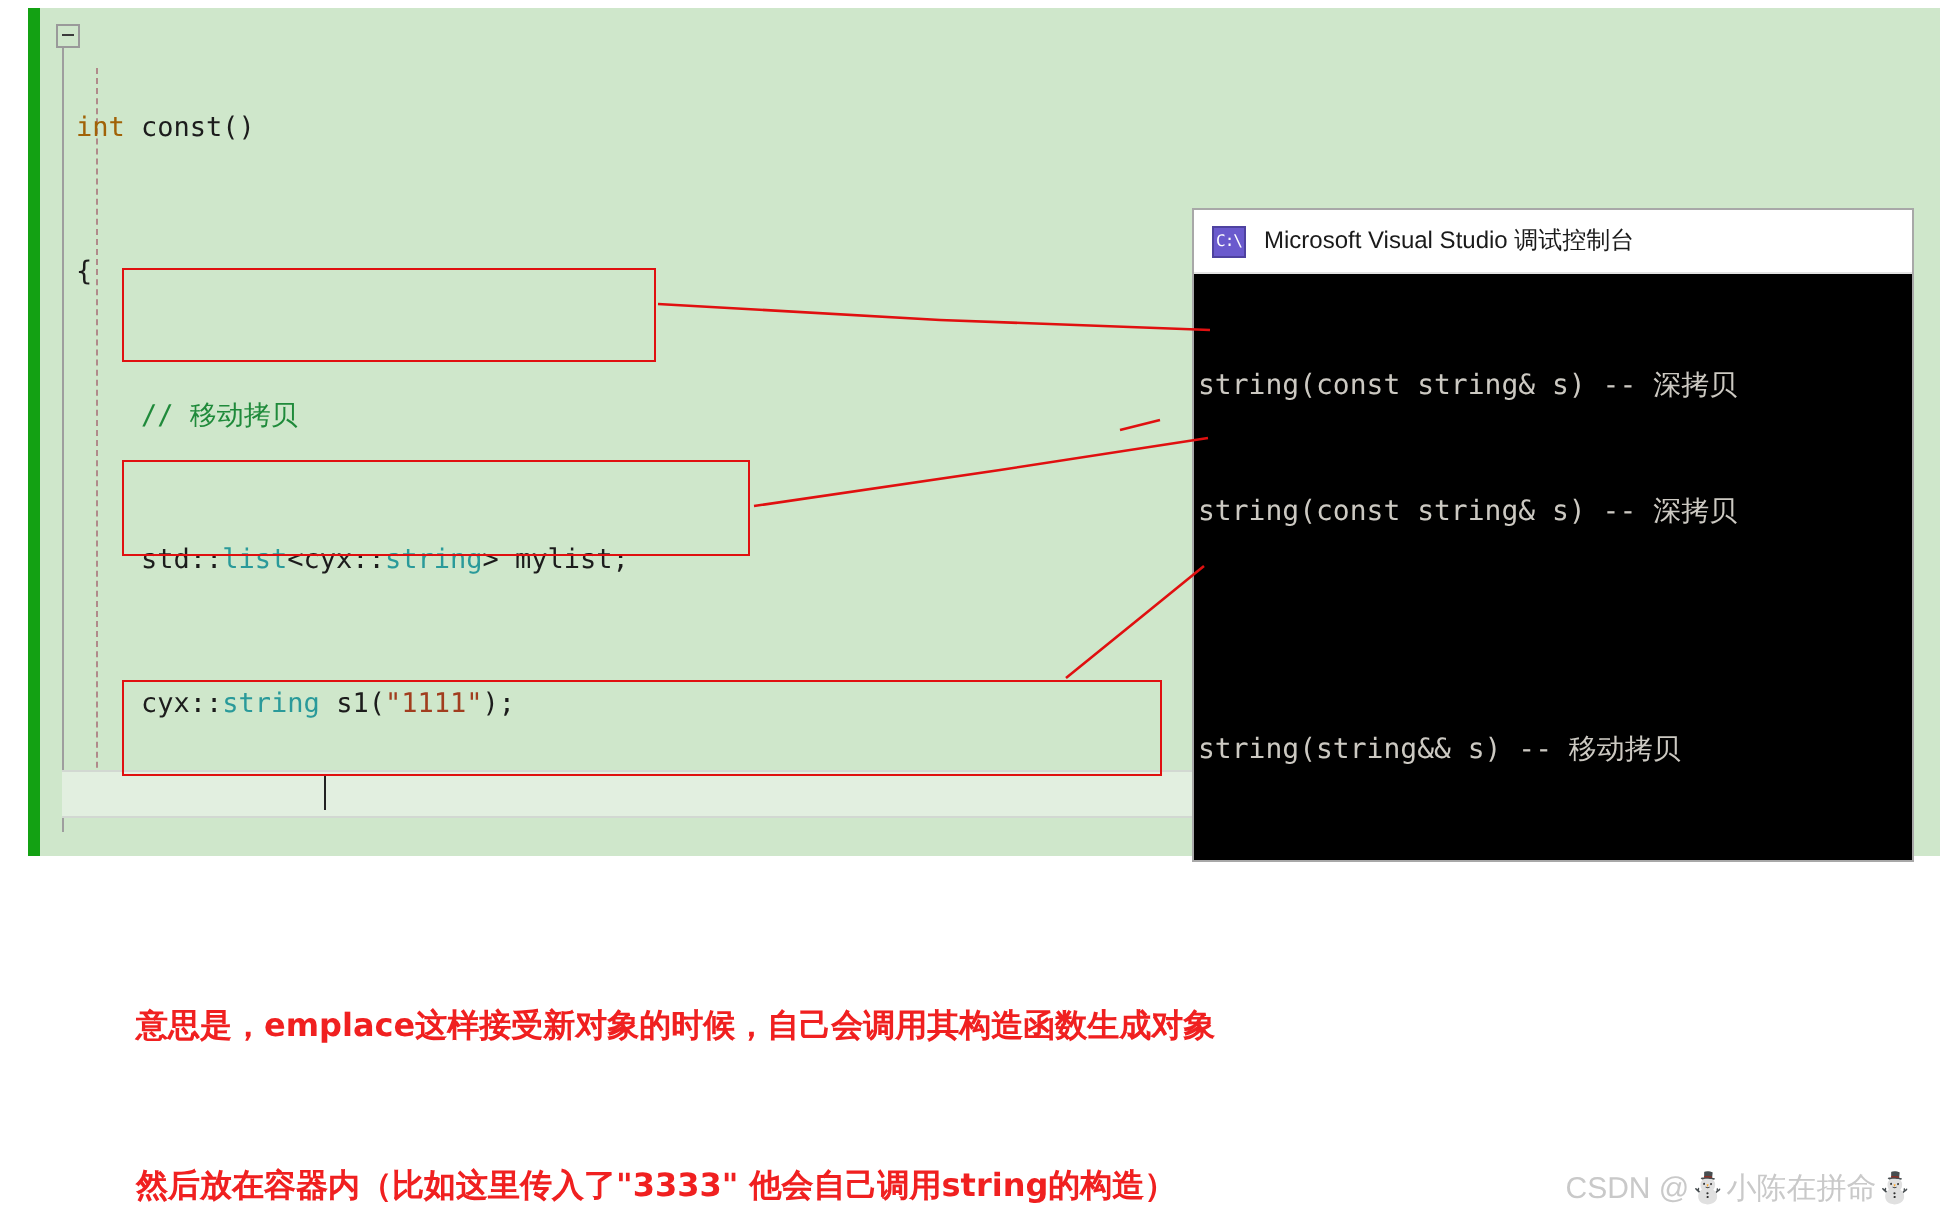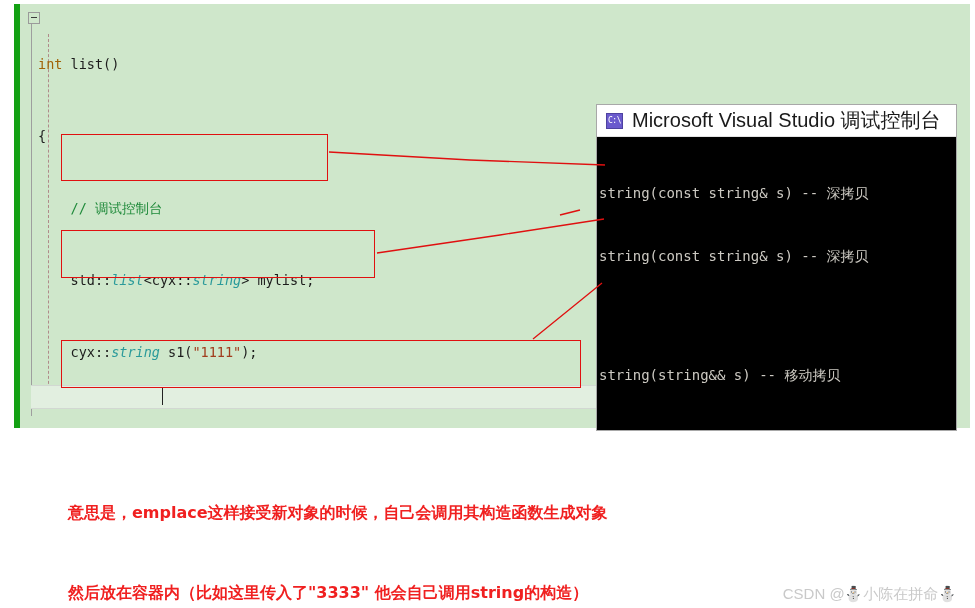--- a/index.html
+++ b/index.html
@@ -56,21 +56,21 @@
     position:absolute;
     left:24px; top:0px;
     font-family:"DejaVu Sans Mono","Liberation Mono",monospace;
     font-size:13.5px;
     line-height:24px;
     color:#1c1c1c;
     white-space:pre;
   }
   .ln{height:24px;white-space:pre;}
   .kw{color:#a16207;}
-  .cls{color:#2a9a9a;font-style:italic;}
+  .cls{color:#2a9a9a;}
   .str{color:#a13d1e;}
   .cmt{color:#1f8a3a;}
   .pl{color:#1c1c1c;}
 
   
   #cur-line{
     position:absolute;
     left:17px; top:381px;
     width:567px; height:22px;
     background:#e2efe0;
@@ -124,21 +124,21 @@
     display:flex;align-items:center;justify-content:center;
     margin-right:9px;
     flex:0 0 auto;
   }
   #console-icon span{
     font-family:"DejaVu Sans Mono","Liberation Mono",monospace;
     font-size:8px;color:#ffffff;line-height:1;letter-spacing:-0.5px;
   }
   #console-title{
     font-family:"Liberation Sans",sans-serif;
-    font-size:20px;
+    font-size:12px;
     color:#1a1a1a;
     white-space:nowrap;
   }
   #console-body{
     padding:4px 0 0 2px;
     font-family:"DejaVu Sans Mono","Liberation Mono",monospace;
     font-size:14px;
     line-height:21px;
     color:#ccc9c2;
     white-space:pre;
@@ -175,23 +175,23 @@
 <div id="editor-pane">
   <div id="change-bar"></div>
   <div id="outline-col"></div>
   <div id="indent-guide"></div>
   <div id="collapse-box"></div>
 
   <div id="cur-line"></div>
   <div id="caret"></div>
 
   <div class="code">
-    <div class="ln"><span class="kw">int</span> <span class="pl">list()</span></div>
+    <div class="ln"><span class="kw">int</span> <span class="pl">const()</span></div>
     <div class="ln"><span class="pl">{</span></div>
-    <div class="ln"><span class="cmt">    // 调试控制台</span></div>
+    <div class="ln"><span class="cmt">    // 移动拷贝</span></div>
     <div class="ln"><span class="pl">    std::</span><span class="cls">list</span><span class="pl">&lt;cyx::</span><span class="cls">string</span><span class="pl">&gt; mylist;</span></div>
     <div class="ln"><span class="pl">    cyx::</span><span class="cls">string</span><span class="pl"> s1(</span><span class="str">"1111"</span><span class="pl">);</span></div>
     
     
     
     
     
     
     
     

